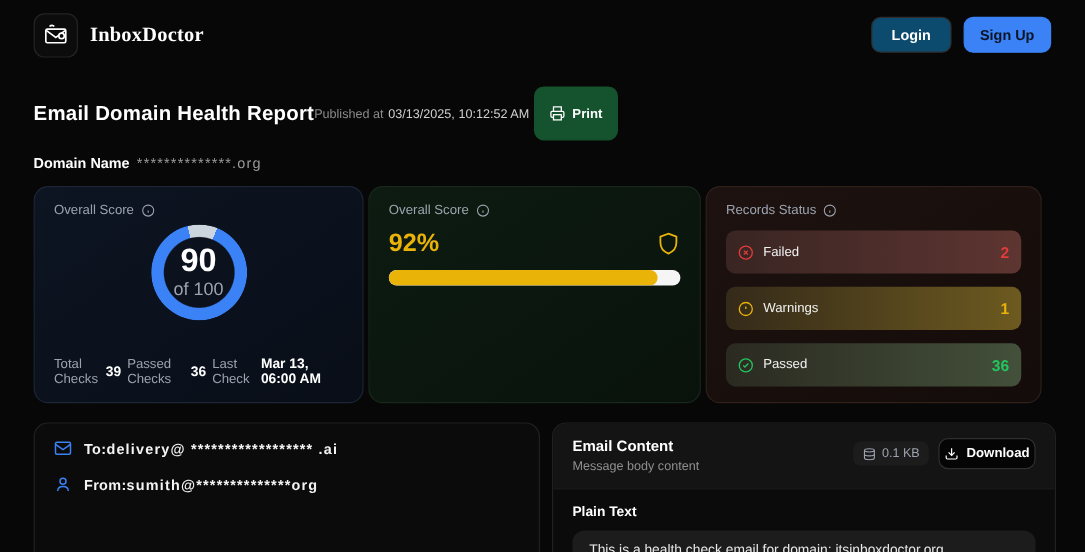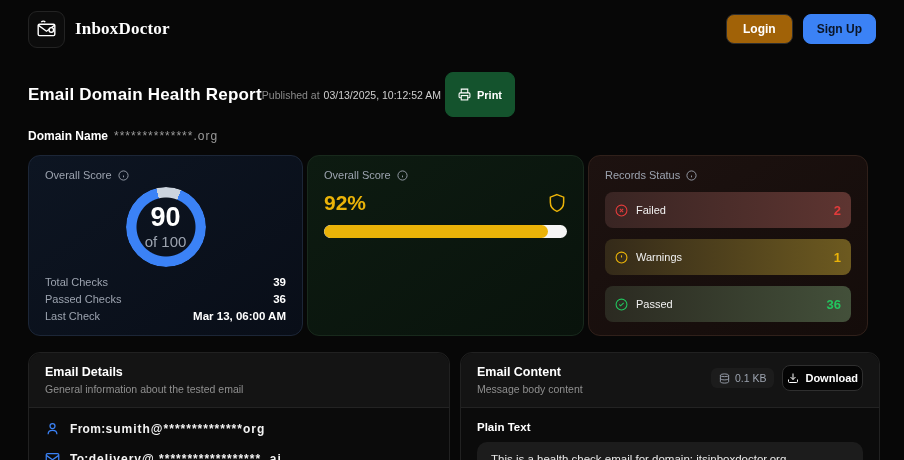--- a/index.html
+++ b/index.html
@@ -11,21 +11,21 @@
     position:relative;
   }
   
   .topbar { height:58px; display:flex; align-items:center; justify-content:space-between; padding:0 28px; }
   .brand { display:flex; align-items:center; gap:10px; }
   .logo-box { width:37px; height:37px; border-radius:9px; background:#0c0c0c; border:1px solid #232323;
               display:flex; align-items:center; justify-content:center; }
   .brand-name { font-family:"Liberation Serif", serif; font-weight:700; font-size:17px; letter-spacing:.2px; }
   .auth { display:flex; align-items:center; gap:10px; }
   .btn { border-radius:8px; font-size:12px; font-weight:600; cursor:pointer; display:inline-flex; align-items:center; gap:6px; }
-  .btn-login { background:#a16207; border:1px solid #2e2e2e; color:#fff; padding:7px 16px; }
+  .btn-login { background:#0c4a6e; border:1px solid #2e2e2e; color:#fff; padding:7px 16px; }
   .btn-signup { background:#3b82f6; border:1px solid #3b82f6; color:#0b1526; padding:7px 13px; }
 
   
   .content { padding:0 28px; }
   .title-row { display:flex; align-items:center; margin-top:14px; }
   .page-title { font-size:17px; font-weight:700; letter-spacing:.2px; }
   .pub-group { display:flex; align-items:center; gap:4px; }
   .pub-label { font-size:10.5px; color:#8a8a8a; }
   .pub-value { font-size:10.5px; color:#cfcfcf; }
   .btn-print { background:#14532d; border:1px solid #14532d; color:#fff; padding:15px 12px; font-size:11px; }
@@ -44,21 +44,21 @@
 
   .ring-wrap { position:relative; width:80px; height:80px; margin:6px auto 0; }
   .ring { position:absolute; inset:0; border-radius:50%;
           background:conic-gradient(from 22deg,#3b82f6 0 90%,#ccd4de 90% 100%);
           -webkit-mask:radial-gradient(circle closest-side,transparent calc(100% - 11px),#000 calc(100% - 10px));
           mask:radial-gradient(circle closest-side,transparent calc(100% - 11px),#000 calc(100% - 10px)); }
   .ring-center { position:absolute; inset:0; display:flex; flex-direction:column; align-items:center; justify-content:center; }
   .ring-score { font-size:27px; font-weight:700; line-height:1; }
   .ring-sub { font-size:15px; color:#9ca3af; margin-top:2px; }
 
-  .stats { margin-top:auto; display:flex; flex-direction:column; gap:5px; }
+  .stats { margin-top:auto; display:flex; flex-direction:row; gap:5px; }
   .stat-row { display:flex; align-items:center; justify-content:space-between; }
   .stat-label { font-size:11px; color:#9ca3af; }
   .stat-value { font-size:11.5px; font-weight:700; color:#fff; }
 
   .sec-top { display:flex; align-items:center; justify-content:space-between; margin-top:10px; }
   .sec-pct { font-size:21px; font-weight:700; color:#eab308; }
   .sec-bar { margin-top:10px; height:13px; border-radius:999px; background:#f5f5f5; overflow:hidden; }
   .sec-fill { height:100%; border-radius:999px; background:#eab308; }
 
   .rs-row { height:36px; border-radius:8px; display:flex; align-items:center; gap:8px; padding:0 10px; margin-top:11px; }
@@ -245,47 +245,41 @@
         </span>
         <span class="rs-label">Passed</span>
         <span class="rs-count rs-count-pass">36</span>
       </div>
     </div>
   </div>
 
   <div class="bottom">
 
     <div class="panel">
-      <div class="panel-head">
-        <div>
-          <div class="panel-title">Email Details</div>
-          <div class="panel-sub">General information about the tested email</div>
-        </div>
-      </div>
       <div class="panel-body">
+        <div class="detail-row">
+          <span class="icon-blue">
+            <svg width="15" height="15" viewBox="0 0 24 24" fill="none" stroke="currentColor" stroke-width="2">
+              <rect x="2" y="4" width="20" height="16" rx="2"></rect>
+                <path d="M2 7l10 7 10-7"></path>
+            </svg>
+          </span>
+          <span class="detail-text">
+            <span>To:</span><span class="masked">delivery@ ****************** .ai</span>
+          </span>
+        </div>
         <div class="detail-row">
           <span class="icon-blue">
             <svg width="15" height="15" viewBox="0 0 24 24" fill="none" stroke="currentColor" stroke-width="2">
               <circle cx="12" cy="8" r="4"></circle>
                 <path d="M5 21c0-4 3-6 7-6s7 2 7 6"></path>
             </svg>
           </span>
           <span class="detail-text">
             <span>From:</span><span class="masked">sumith@**************org</span>
-          </span>
-        </div>
-        <div class="detail-row">
-          <span class="icon-blue">
-            <svg width="15" height="15" viewBox="0 0 24 24" fill="none" stroke="currentColor" stroke-width="2">
-              <rect x="2" y="4" width="20" height="16" rx="2"></rect>
-                <path d="M2 7l10 7 10-7"></path>
-            </svg>
-          </span>
-          <span class="detail-text">
-            <span>To:</span><span class="masked">delivery@ ****************** .ai</span>
           </span>
         </div>
 
       </div>
     </div>
 
     <div class="panel">
       <div class="panel-head">
         <div>
           <div class="panel-title">Email Content</div>

